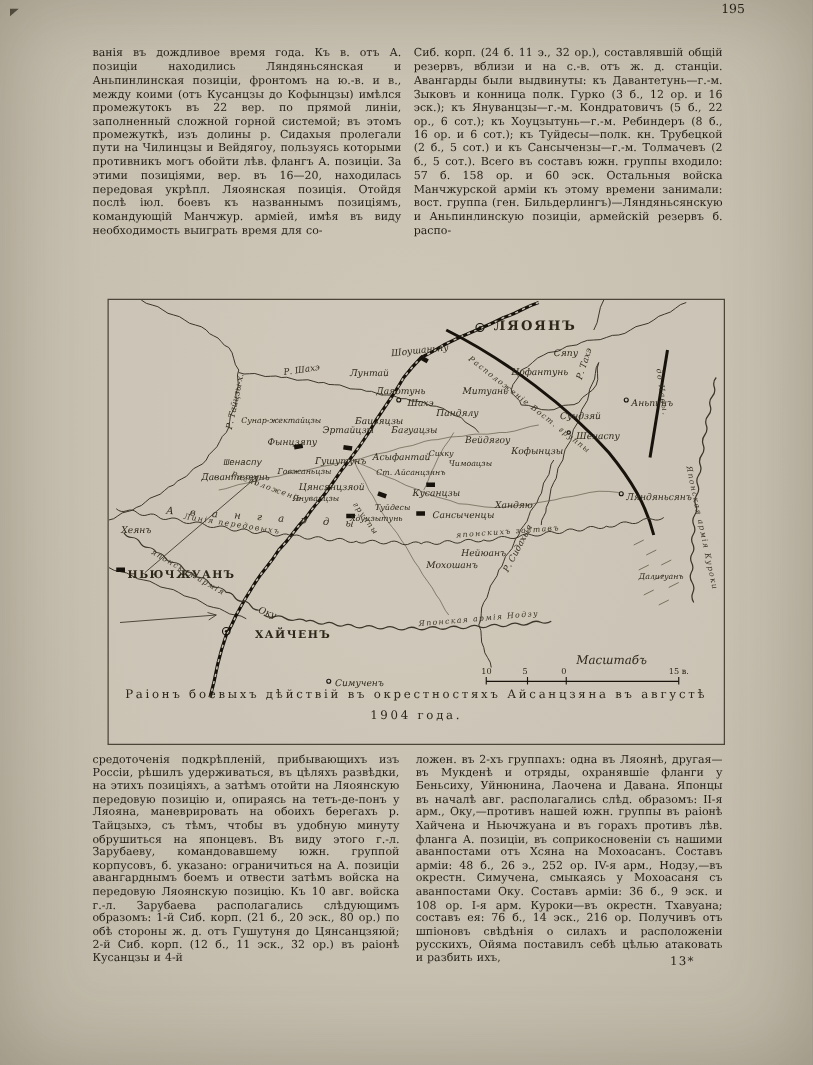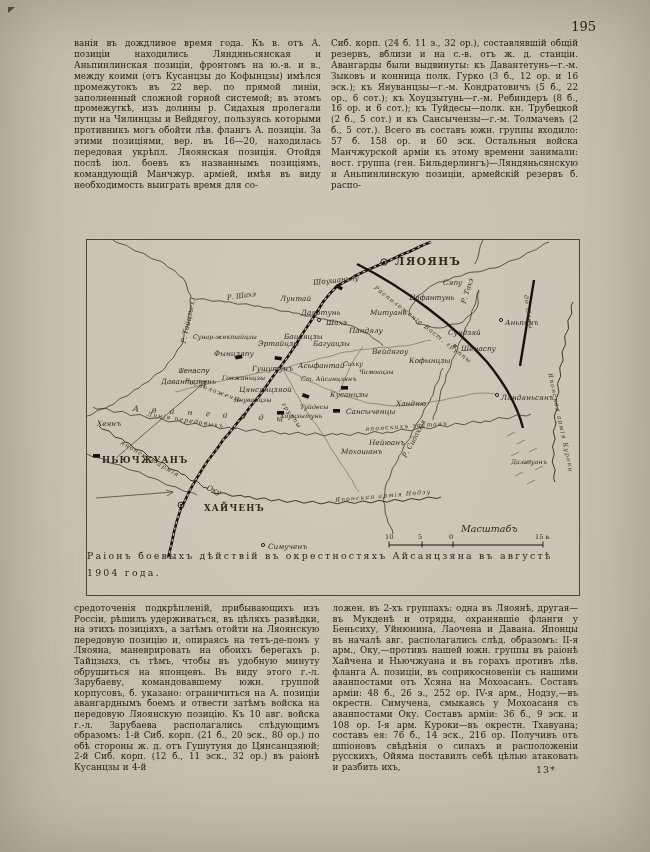--- a/index.html
+++ b/index.html
@@ -5,41 +5,41 @@
   html,body{margin:0;padding:0;background:#8a857c;}
   .page{position:relative;width:650px;height:852px;margin:0 auto;
         background:#c9c2b3;
         background-image:radial-gradient(ellipse at 50% 40%, #cfc8b9 0%, #c7c0b1 60%, #bdb6a6 100%);
         box-shadow:inset 0 0 70px rgba(70,58,34,.28);
         font-family:"DejaVu Serif", serif;color:#241f16;overflow:hidden;}
   .ink-mark{position:absolute;left:8px;top:7px;width:0;height:0;
         border-left:7px solid #3a3428;border-bottom:6px solid transparent;opacity:.8;}
   .hdr-title{position:absolute;top:14px;left:0;right:0;text-align:center;
         font-weight:bold;font-size:11.5px;letter-spacing:.3px;}
-  .hdr-num{position:absolute;top:19px;right:54px;font-size:13px;}
+  .hdr-num{position:absolute;top:2px;right:54px;font-size:10px;}
   .cols{position:absolute;left:74px;width:504px;display:flex;gap:10px;}
   .cols.top{top:38px;}
   .cols.bottom{top:603px;gap:13px;}
   .col{flex:1 1 50%;text-align:justify;font-size:8.8px;line-height:10.9px;
         color:#201c13;word-spacing:.5px;}
   .cols.bottom .col{line-height:10.6px;}
   .map{position:absolute;left:86px;top:239px;width:492px;height:355px;
         border:1.2px solid #4b4538;background:rgba(214,208,195,.25);}
   .map svg{position:absolute;left:0;top:0;}
   .lb{position:absolute;white-space:nowrap;font-style:italic;font-size:7.3px;
         color:#2c2719;transform-origin:0 50%;line-height:1;}
   .lb.riv{font-size:7px;color:#332d1f;}
   .lb.caps{font-style:normal;font-size:8.6px;font-weight:bold;letter-spacing:1.2px;}
   .lb.big{font-size:10.5px;letter-spacing:1.6px;}
   .lb.tiny{font-size:6.3px;}
   .lb.line{font-size:6.2px;letter-spacing:1.1px;color:#3a3425;}
   .lb.sp{font-style:italic;font-size:8px;letter-spacing:13px;color:#332d1f;}
   .lb.scale-t{font-size:9.5px;}
   .lb.num{font-style:normal;font-size:6.5px;}
-  .map-caption{position:absolute;left:0;right:0;text-align:left;
+  .map-caption{position:absolute;left:0;right:0;text-align:center;
         font-size:9.4px;letter-spacing:2.2px;color:#2a2519;}
   .map-caption.l1{top:310px;}
   .map-caption.l2{top:327px;}
   .footer-sig{position:absolute;left:536px;top:764px;font-size:9.5px;letter-spacing:1px;}
 </style>
 </head>
 <body>
 
 <div class="page">
 

